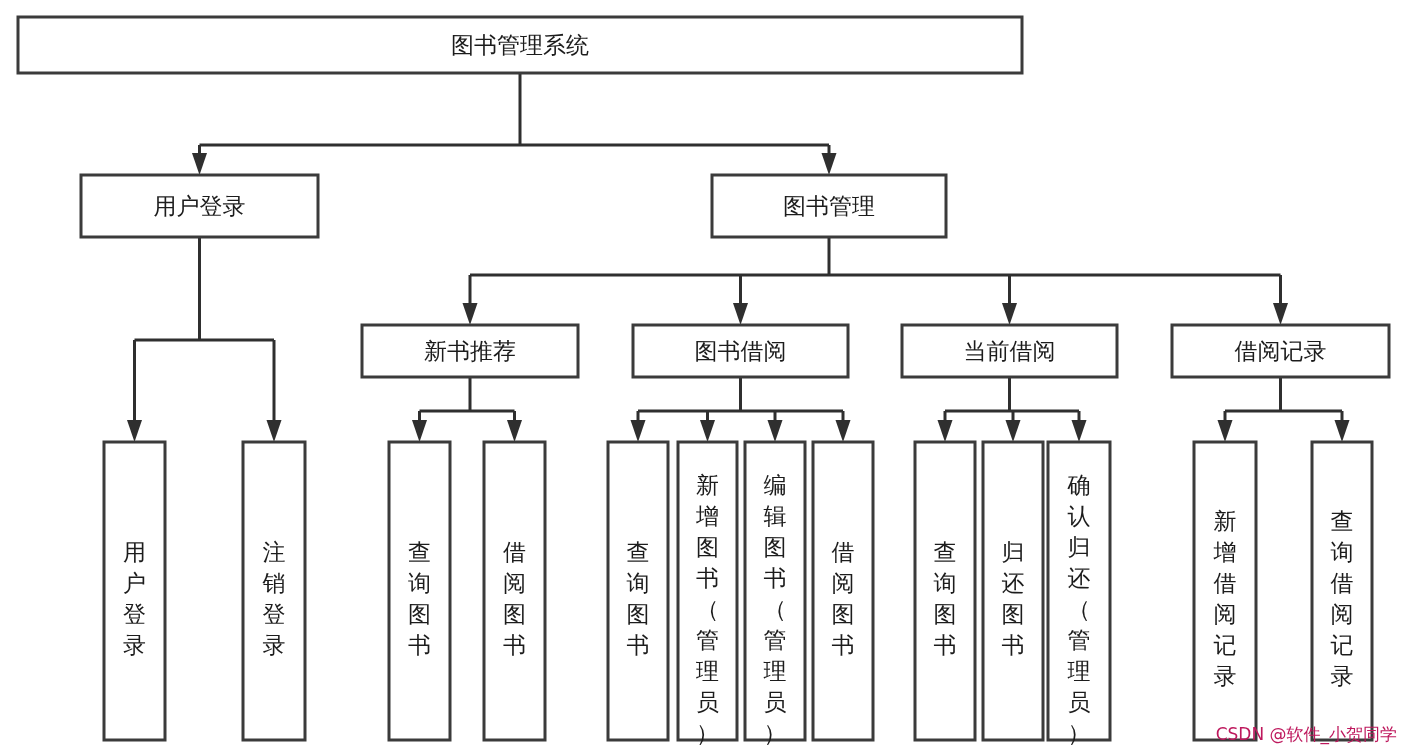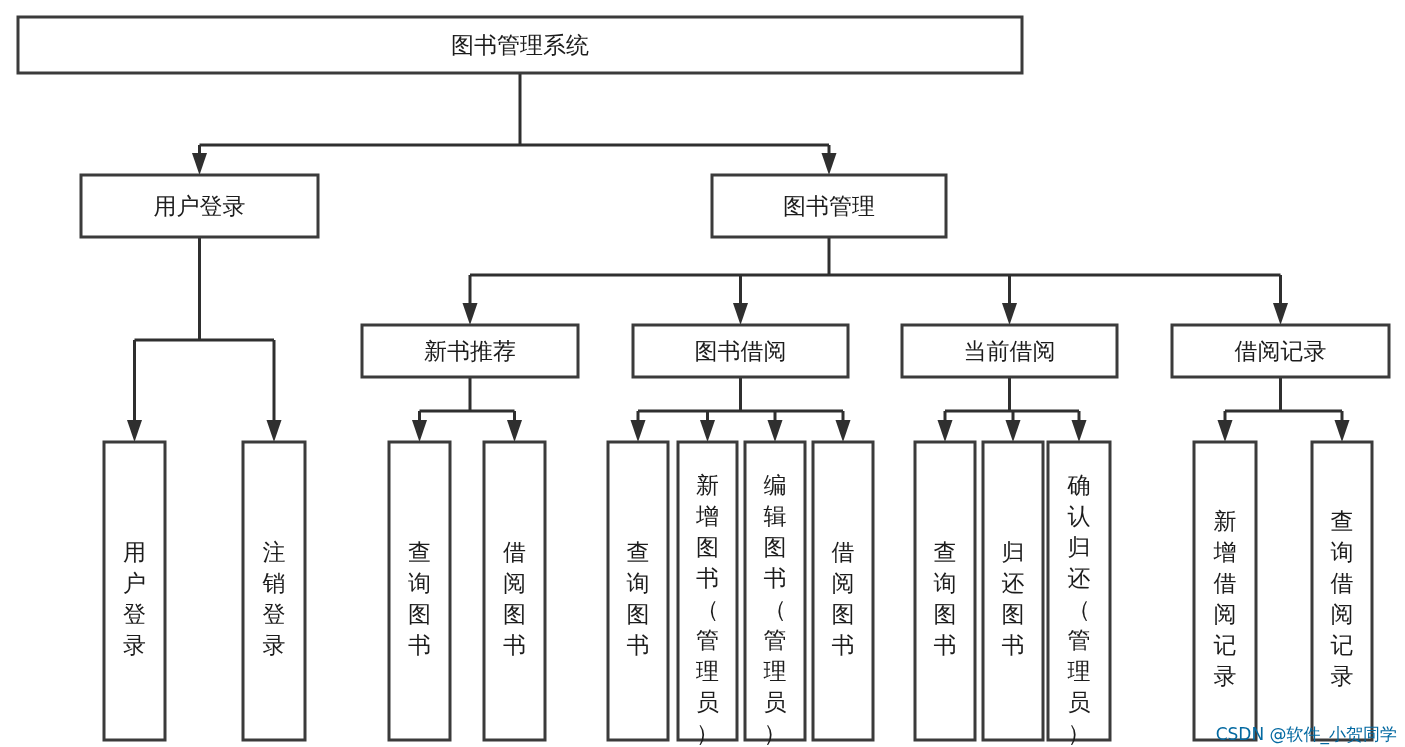--- a/index.html
+++ b/index.html
@@ -49,21 +49,21 @@
   .conn-arrow {
     fill: #2f2f2f;
     stroke: none;
   }
   .watermark {
     position: absolute;
     right: 8px;
     bottom: 6px;
     font-family: "DejaVu Sans", "Liberation Sans", sans-serif;
     font-size: 17px;
-    color: #0369a1;
+    color: #be185d;
     white-space: nowrap;
     pointer-events: none;
     user-select: none;
   }
 </style>
 </head>
 <body>
 
 <div id="diagram-root">
   <svg id="tree-svg" viewBox="0 0 1405 747">

